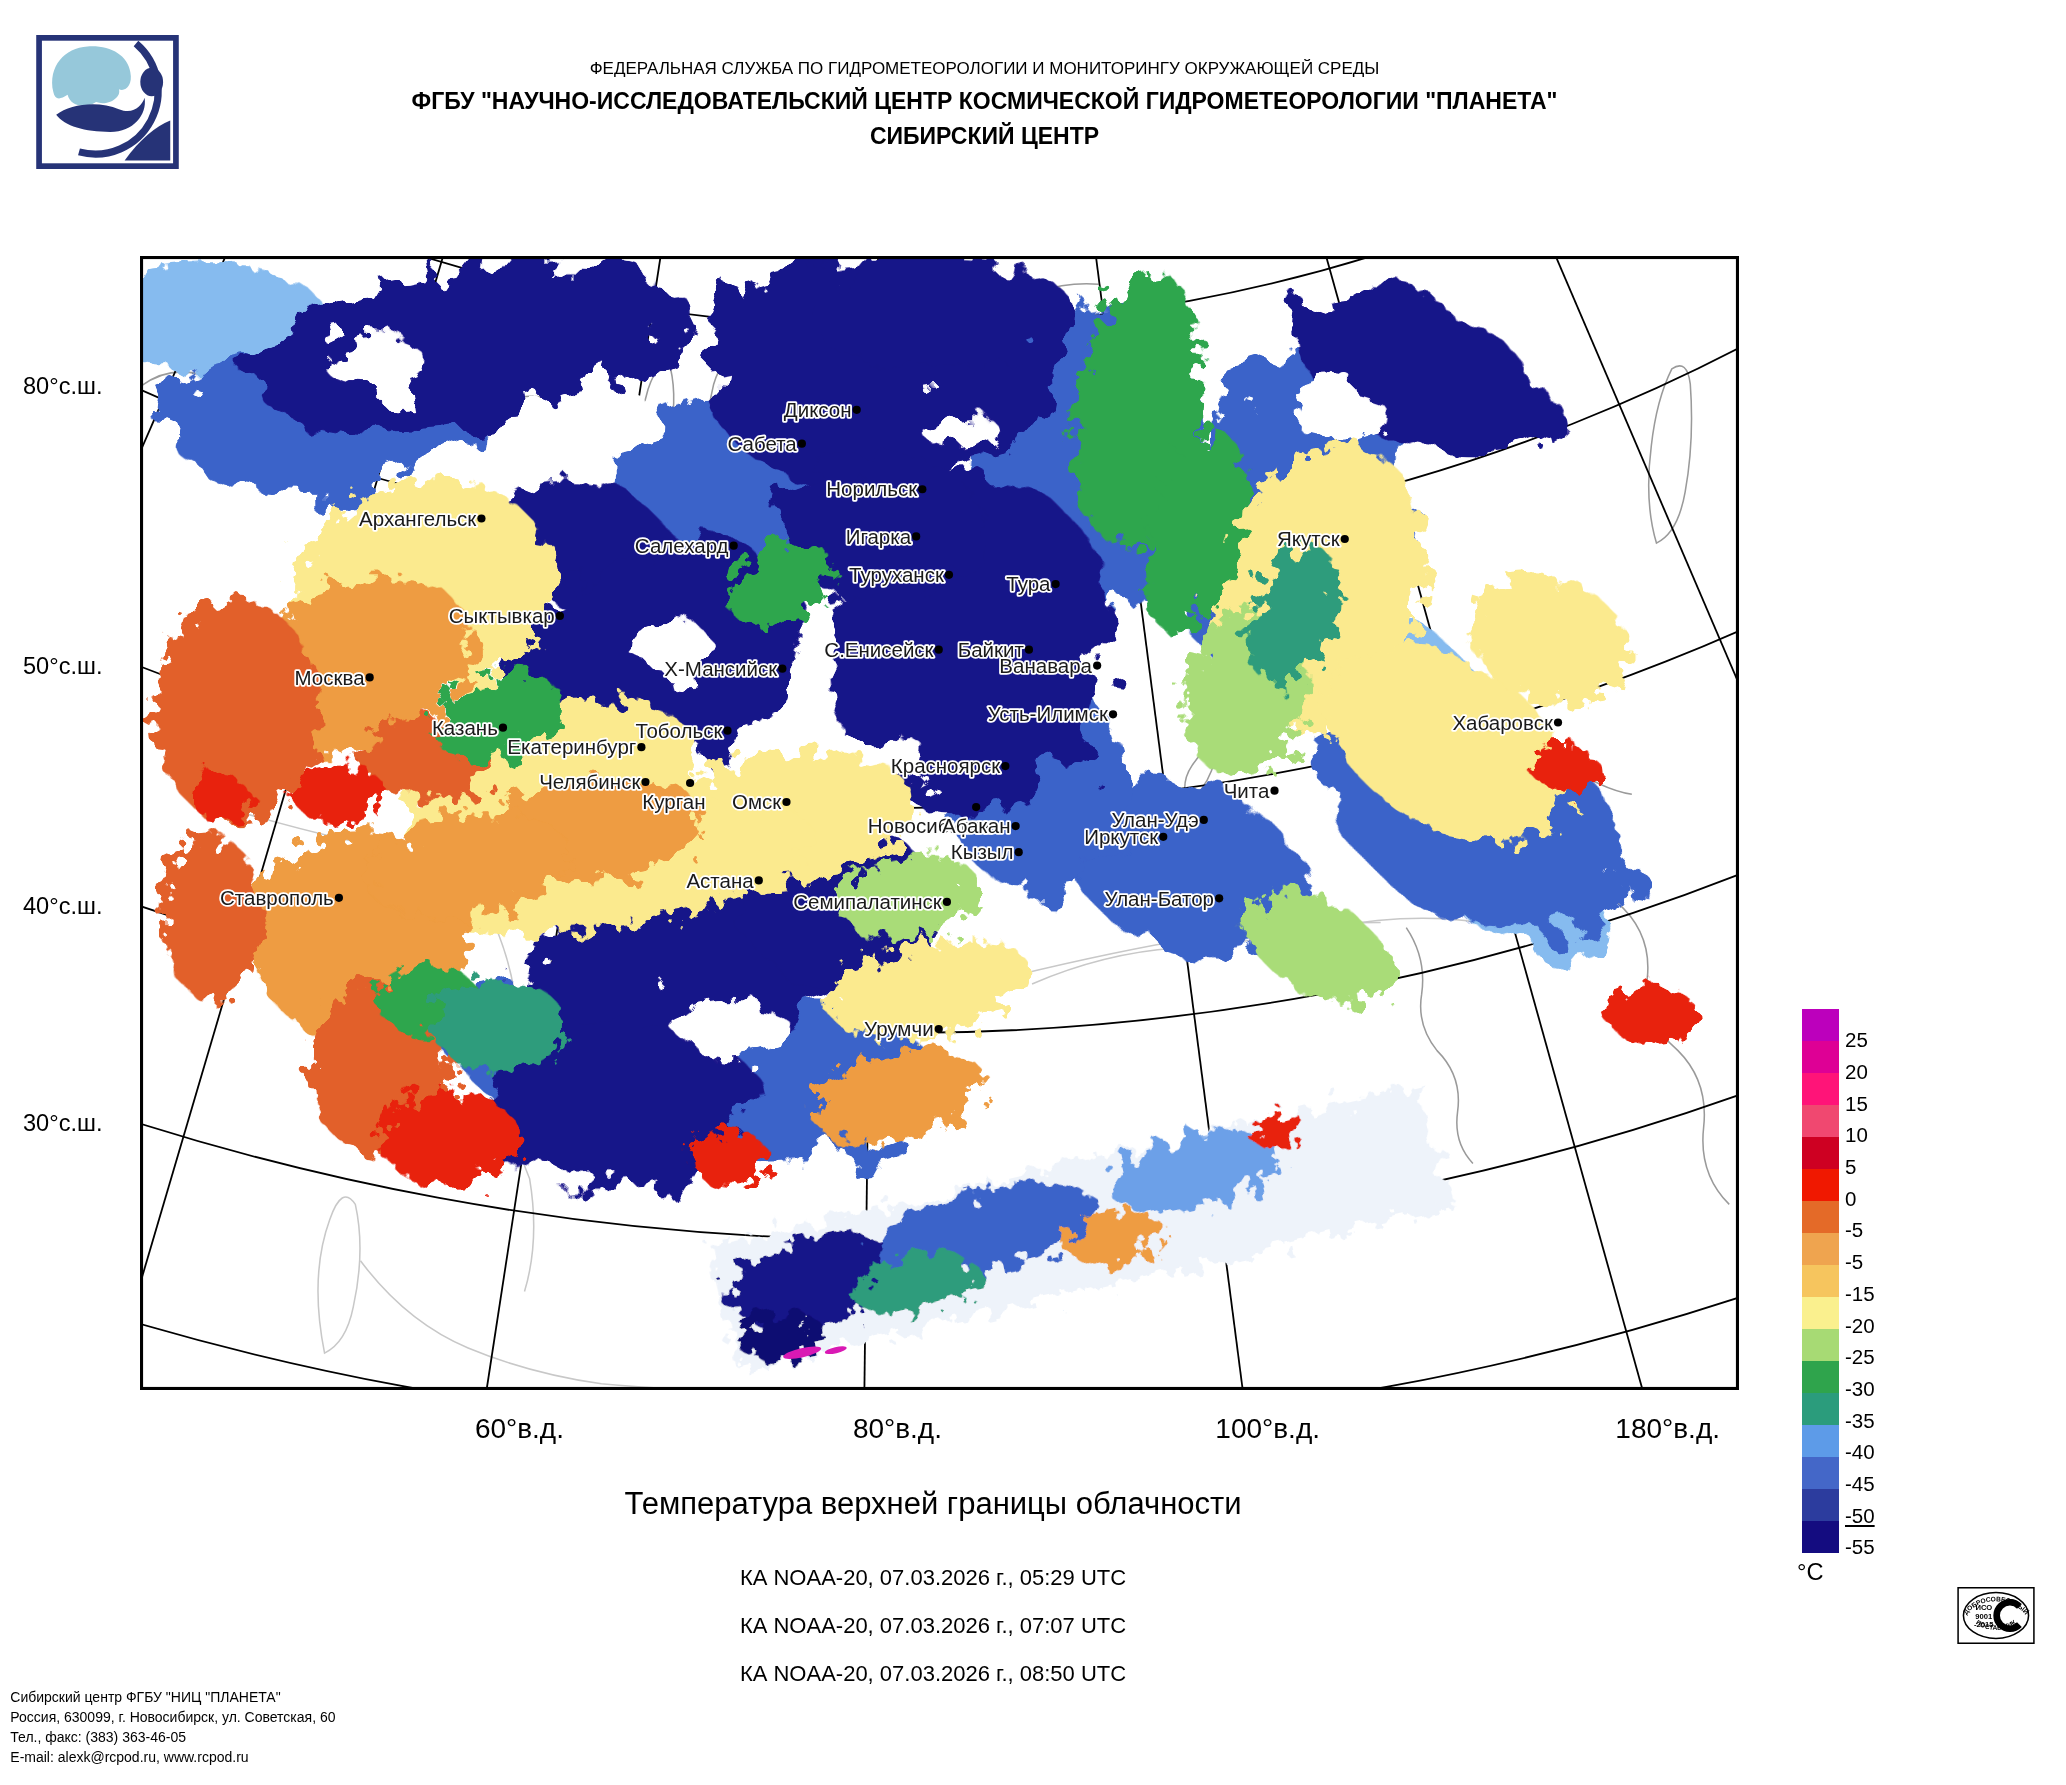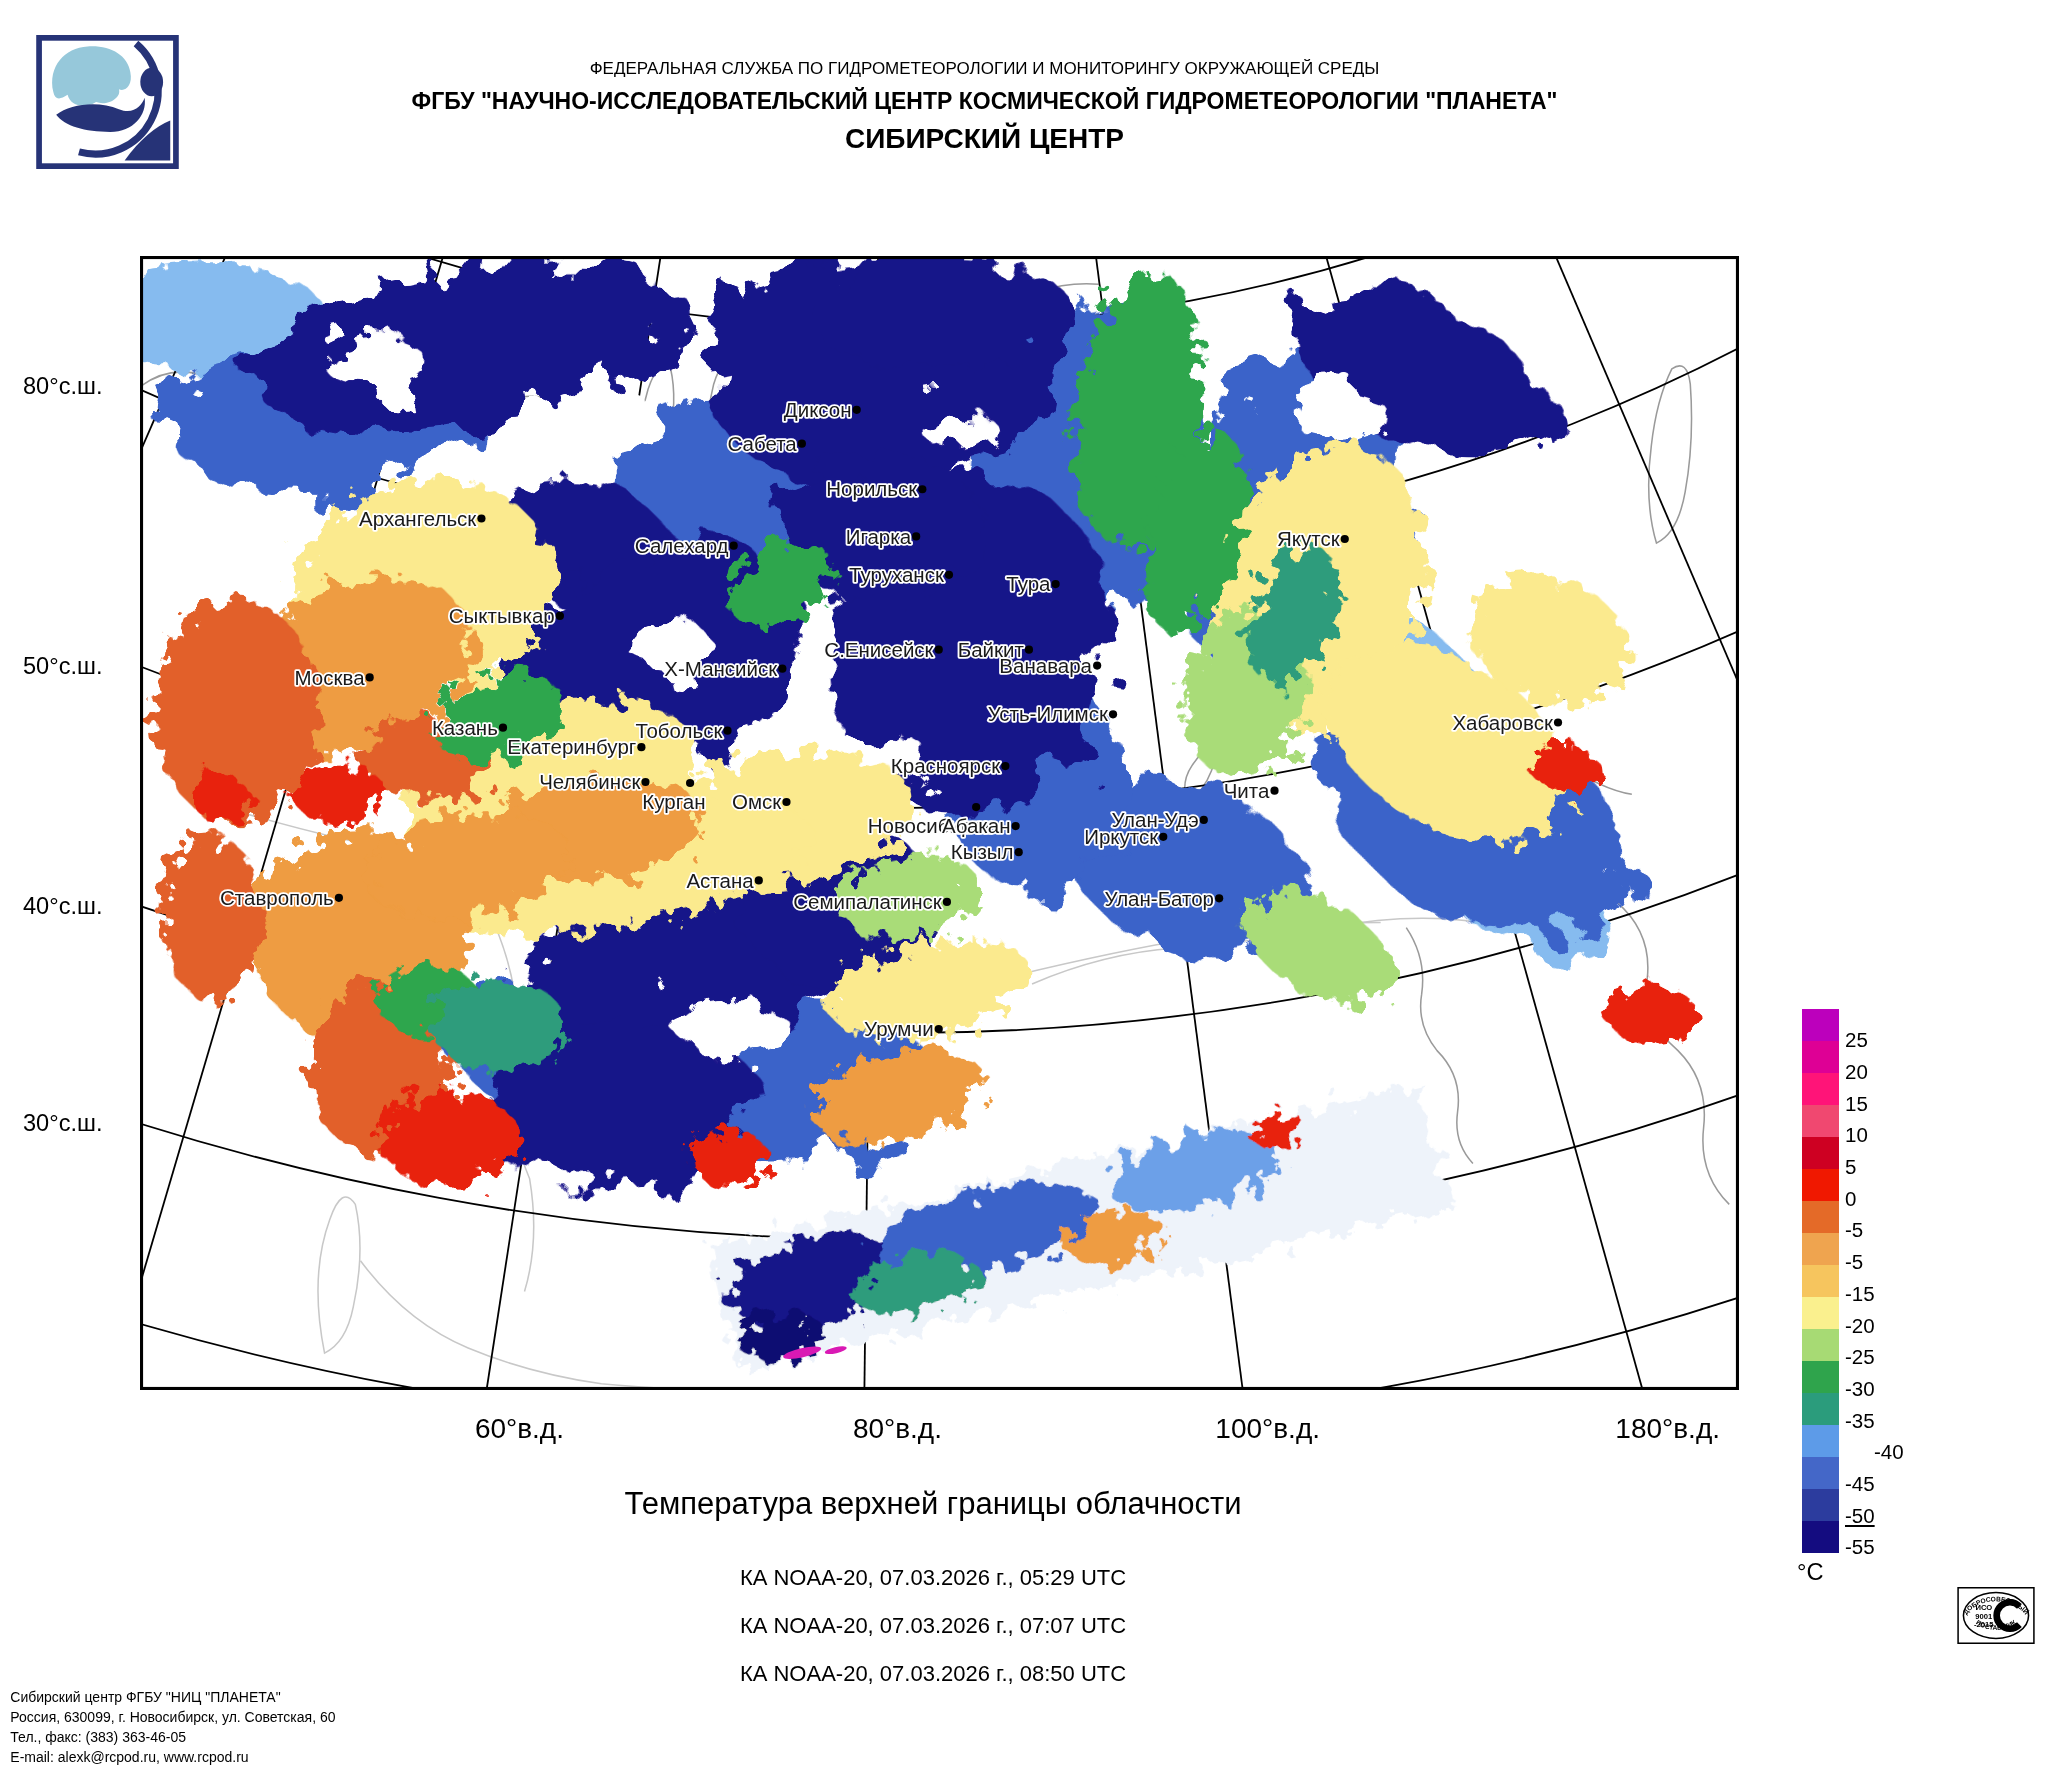--- a/index.html
+++ b/index.html
@@ -3,21 +3,21 @@
 <meta charset="utf-8">
 <style>
   html,body{margin:0;padding:0;}
   body{width:2066px;height:1786px;position:relative;background:#fff;overflow:hidden;
        font-family:"Liberation Sans", sans-serif;color:#000;}
   .abs{position:absolute;}
   
   .hdr{left:0;width:1969px;text-align:center;}
   .hdr1{top:59px;font-size:17px;letter-spacing:0px;}
   .hdr2{top:88px;font-size:23px;font-weight:bold;}
-  .hdr3{top:123px;font-size:28px;font-weight:bold;}
+  .hdr3{top:123px;font-size:23px;font-weight:bold;}
   
   #map-wrap{left:140px;top:256px;width:1599px;height:1134px;}
   .lat-label{width:118px;text-align:left;left:23px;font-size:23.6px;height:29px;line-height:29px;}
   .lon-label{width:154px;text-align:right;font-size:28px;height:29px;line-height:29px;top:1414px;}
   
   #legend-bar{left:1802px;top:1009px;width:37px;}
   .band{width:37px;}
   .tick{left:1845px;width:113px;font-size:20.5px;height:24.6px;line-height:24.6px;text-align:left;}
   #legend-unit{left:1797px;top:1559px;font-size:23.6px;}
   
@@ -394,21 +394,21 @@
     <div class="abs tick" style="top: 1123px;">10</div>
     <div class="abs tick" style="top: 1155px;">5</div>
     <div class="abs tick" style="top: 1187px;">0</div>
     <div class="abs tick" style="top: 1218px;">-5</div>
     <div class="abs tick" style="top: 1250px;">-5</div>
     <div class="abs tick" style="top: 1282px;">-15</div>
     <div class="abs tick" style="top: 1314px;">-20</div>
     <div class="abs tick" style="top: 1345px;">-25</div>
     <div class="abs tick" style="top: 1377px;">-30</div>
     <div class="abs tick" style="top: 1409px;">-35</div>
-    <div class="abs tick" style="top: 1440px; margin-left: 29px;">-40</div>
+    <div class="abs tick" style="top: 1440px;">-40</div>
     <div class="abs tick" style="top: 1472px;">-45</div>
     <div class="abs tick" style="top: 1504px; text-decoration: underline;">-50</div>
     <div class="abs tick" style="top: 1535px;">-55</div>
   </div>
 <div id="legend-unit" class="abs">°C</div>
 
 <div id="cap-title" class="abs cap">Температура верхней границы облачности</div>
 <div class="abs cap cap-pass" style="top:1565px;">КА NOAA-20, 07.03.2026 г., 05:29 UTC</div>
 <div class="abs cap cap-pass" style="top:1613px;">КА NOAA-20, 07.03.2026 г., 07:07 UTC</div>
 <div class="abs cap cap-pass" style="top:1661px;">КА NOAA-20, 07.03.2026 г., 08:50 UTC</div>

